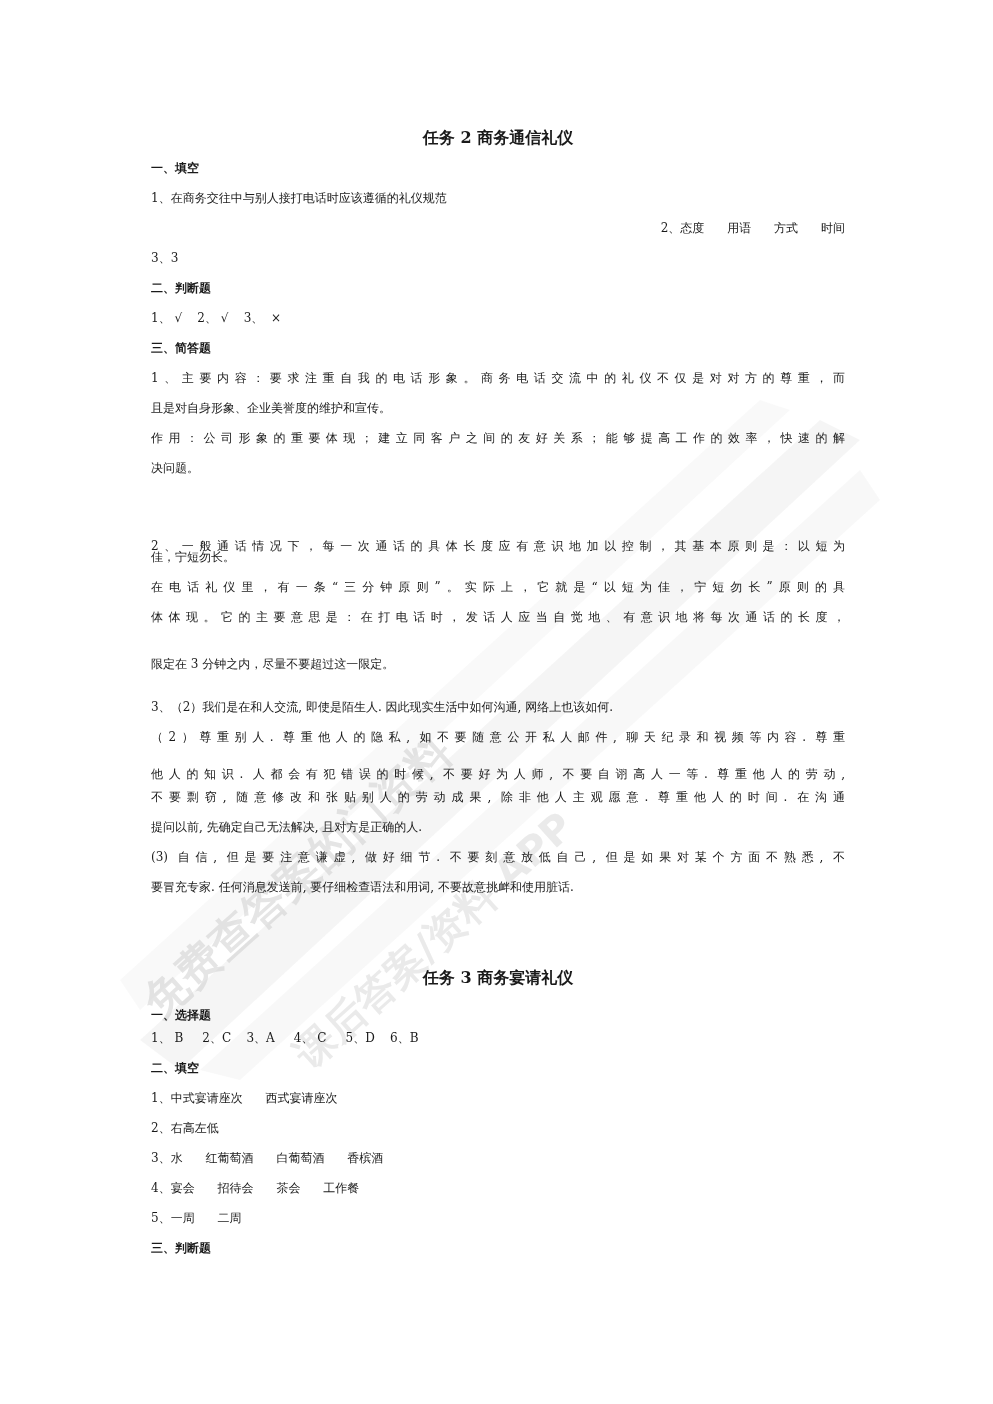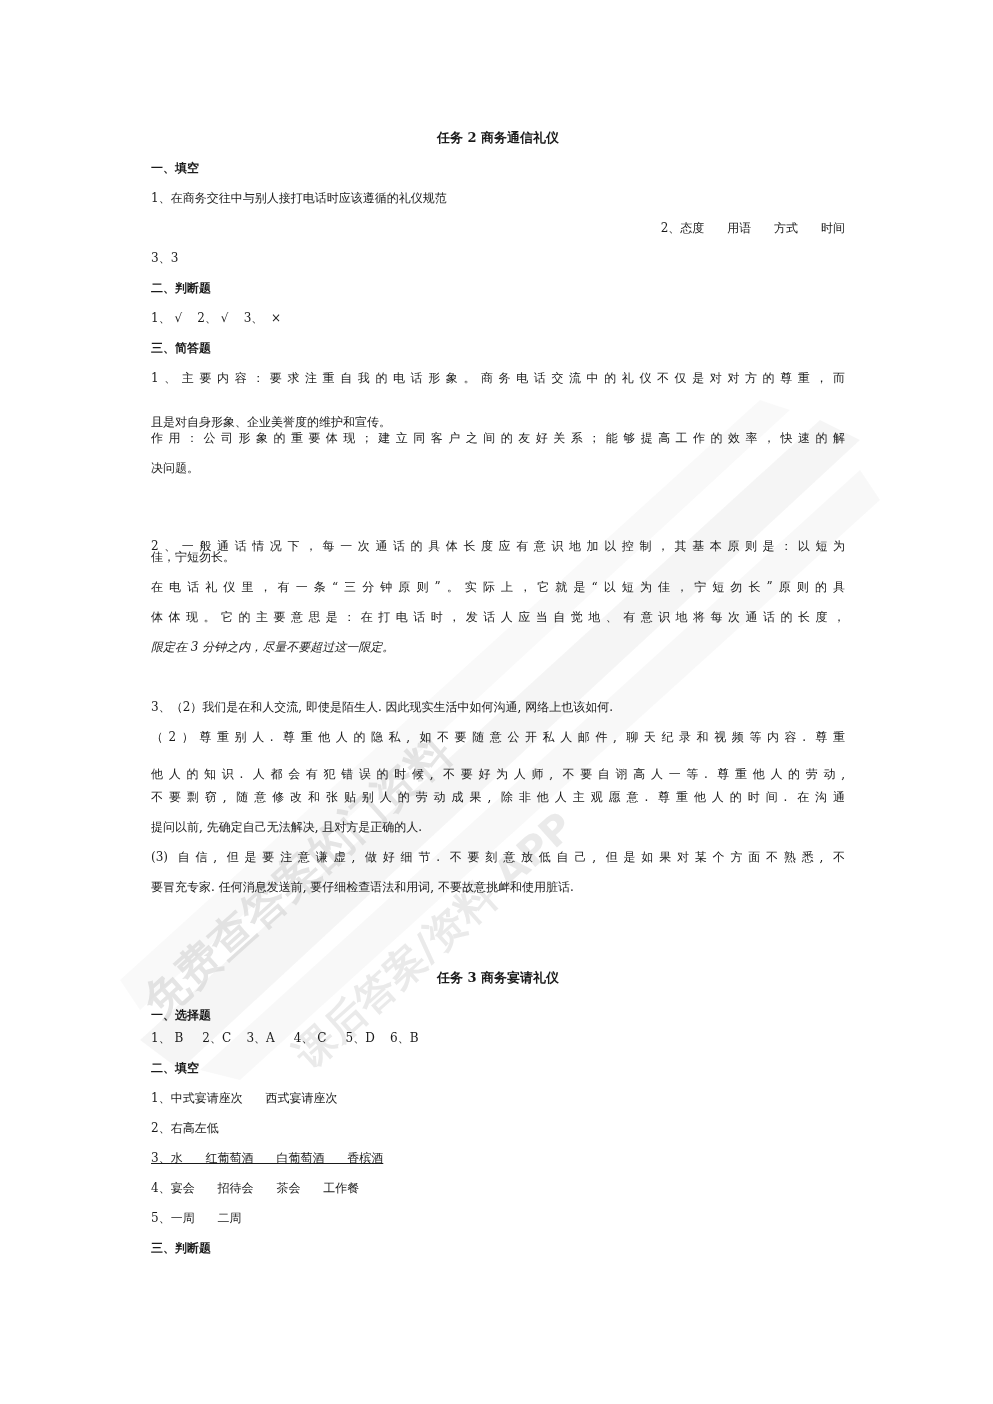--- a/index.html
+++ b/index.html
@@ -36,21 +36,21 @@
     left: 0;
     width: 694px;
     font-size: 12px;
     line-height: 20px;
     white-space: nowrap;
   }
   .title {
     font-weight: bold;
     text-align: center;
     width: 694px;
-    font-size: 13px;
+    font-size: 16px;
   }
   .heading {
     font-weight: bold;
   }
   .justify {
     text-align: justify;
     text-align-last: justify;
   }
 </style>
 </head>
@@ -73,44 +73,44 @@
   <div class="line heading" style="top:158px;">一、填空</div>
   <div class="line" style="top:188px;">1、在商务交往中与别人接打电话时应该遵循的礼仪规范</div>
   <div class="line" style="top:218px; white-space:pre;text-align:right;">2、态度      用语      方式      时间</div>
   <div class="line" style="top:248px;">3、3</div>
 
   <div class="line heading" style="top:278px;">二、判断题</div>
   <div class="line" style="top:308px; white-space:pre;">1、 √    2、 √    3、  ×</div>
 
   <div class="line heading" style="top:338px;">三、简答题</div>
   <div class="line justify" style="top:368px;">1、主要内容：要求注重自我的电话形象。商务电话交流中的礼仪不仅是对对方的尊重，而</div>
-  <div class="line" style="top:412px;">且是对自身形象、企业美誉度的维护和宣传。</div>
+  <div class="line" style="top:398px;">且是对自身形象、企业美誉度的维护和宣传。</div>
   <div class="line justify" style="top:428px;">作用：公司形象的重要体现；建立同客户之间的友好关系；能够提高工作的效率，快速的解</div>
   <div class="line" style="top:458px;">决问题。</div>
 
   <div class="line justify" style="top:517px;margin-top:19px;">2、一般通话情况下，每一次通话的具体长度应有意识地加以控制，其基本原则是：以短为</div>
   <div class="line" style="top:547px;">佳，宁短勿长。</div>
   <div class="line justify" style="top:577px;">在电话礼仪里，有一条“三分钟原则”。实际上，它就是“以短为佳，宁短勿长”原则的具</div>
   <div class="line justify" style="top:607px;">体体现。它的主要意思是：在打电话时，发话人应当自觉地、有意识地将每次通话的长度，</div>
-  <div class="line" style="top:637px;font-style:italic;">限定在 3 分钟之内，尽量不要超过这一限定。</div>
+  <div class="line" style="top:654px;">限定在 3 分钟之内，尽量不要超过这一限定。</div>
 
   <div class="line" style="top:697px;">3、（2）我们是在和人交流, 即使是陌生人. 因此现实生活中如何沟通, 网络上也该如何.</div>
   <div class="line justify" style="top:727px;">（2）尊重别人. 尊重他人的隐私, 如不要随意公开私人邮件, 聊天纪录和视频等内容. 尊重</div>
   <div class="line justify" style="top:757px;margin-top:7px;">他人的知识. 人都会有犯错误的时候, 不要好为人师, 不要自诩高人一等. 尊重他人的劳动,</div>
   <div class="line justify" style="top:787px;">不要剽窃, 随意修改和张贴别人的劳动成果, 除非他人主观愿意. 尊重他人的时间. 在沟通</div>
   <div class="line" style="top:817px;">提问以前, 先确定自己无法解决, 且对方是正确的人.</div>
   <div class="line justify" style="top:847px;">(3) 自信, 但是要注意谦虚, 做好细节. 不要刻意放低自己, 但是如果对某个方面不熟悉, 不</div>
   <div class="line" style="top:877px;">要冒充专家. 任何消息发送前, 要仔细检查语法和用词, 不要故意挑衅和使用脏话.</div>
 
   <div class="line title" style="top:968px;">任务 3   商务宴请礼仪</div>
 
   <div class="line heading" style="top:1005px;">一、选择题</div>
   <div class="line" style="top:1028px; white-space:pre;">1、 B     2、C    3、A     4、 C     5、D    6、B</div>
 
   <div class="line heading" style="top:1058px;">二、填空</div>
   <div class="line" style="top:1088px; white-space:pre;">1、中式宴请座次      西式宴请座次</div>
   <div class="line" style="top:1118px; white-space:pre;">2、右高左低</div>
-  <div class="line" style="top:1148px; white-space:pre;text-decoration:underline;">3、水      红葡萄酒      白葡萄酒      香槟酒</div>
+  <div class="line" style="top:1148px; white-space:pre;">3、水      红葡萄酒      白葡萄酒      香槟酒</div>
   <div class="line" style="top:1178px; white-space:pre;">4、宴会      招待会      茶会      工作餐</div>
   <div class="line" style="top:1208px; white-space:pre;">5、一周      二周</div>
 
   <div class="line heading" style="top:1238px;">三、判断题</div>
 </div>
 
 </body></html>

